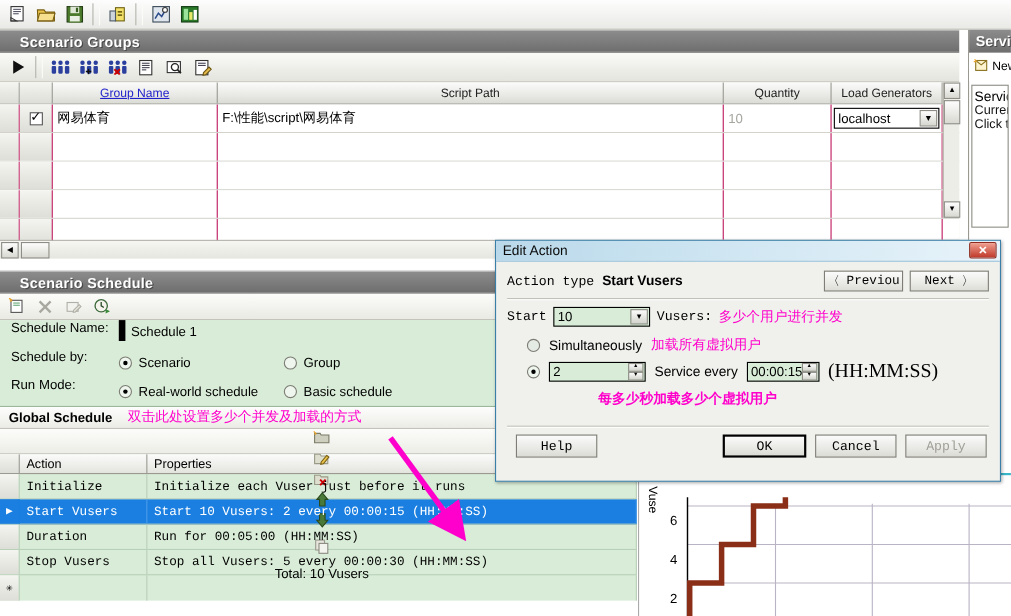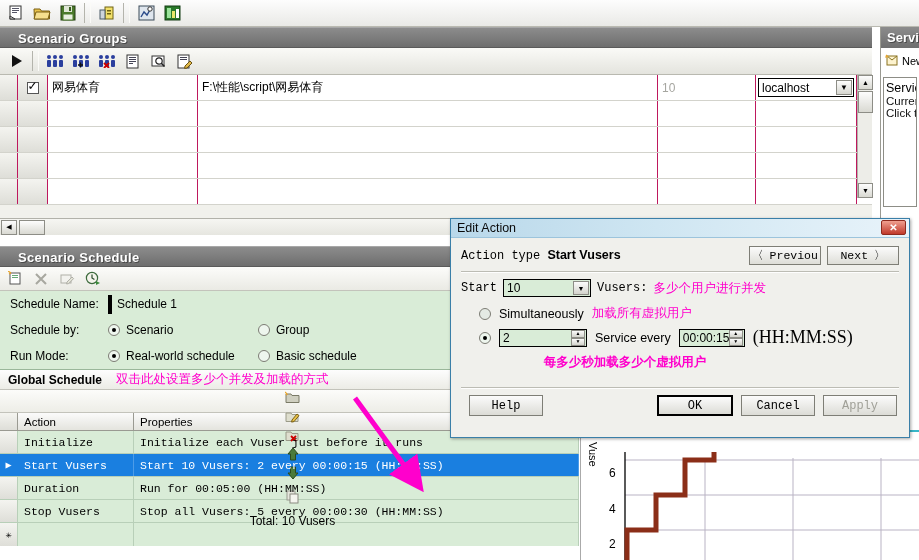--- a/index.html
+++ b/index.html
@@ -87,24 +87,24 @@
   }
   .hs-btn { width: 16px; height: 15px; background: linear-gradient(#fdfdfd,#d9d9d2); border: 1px solid #8d8d86; display:flex; align-items:center; justify-content:center; font-size: 7px; margin-left:1px; }
   .hs-thumb { width: 26px; height: 15px; background: linear-gradient(#fdfdfd,#d9d9d2); border: 1px solid #8d8d86; margin-left:2px; }
 
   
   #sched-pane { position: absolute; left: 0; top: 246px; width: 579px; height: 314px; background: #ffffff; }
   .sched-toolbar { height: 24px; background: linear-gradient(#fcfcfa,#eaeae4); border-bottom:1px solid #c3c3bb; display:flex; align-items:center; padding-left: 6px; gap: 8px; }
   .sched-toolbar .tb-ico { width: 18px; height: 18px; font-size: 13px; }
 
   .sched-form { background: #d9ecd7; padding: 0; border-bottom: 1px solid #9ab79a; }
-  .sf-row { display: flex; align-items: center; height: 26px; padding-left: 10px; }
+  .sf-row { display: flex; height: 26px; padding-left: 10px; }
   .sf-label { width: 98px; font-size: 12px; color: #000; }
   .sf-input {
-    flex: 1; height: 19px; background: #d9ecd7; border: none; border-left: 4px solid #000000;
+    flex: 1; height: 19px; background: #d9ecd7; border: none; border-left: 6px solid #000000;
     display: flex; align-items: center; padding-left: 5px; font-size: 12px; margin-right: 6px;
   }
   .radio { width: 12px; height: 12px; border: 1px solid #7c7c74; border-radius: 50%; background: #eef6ee; position: relative; display:inline-block; flex: none; }
   .radio.on::after { content:""; position:absolute; left:3px; top:3px; width:4px; height:4px; border-radius:50%; background:#000; }
   .sf-opt { display:flex; align-items:center; gap:6px; font-size:12px; }
 
   .global-bar {
     height: 20px; background: linear-gradient(#fdfdfd,#ececE6); background: linear-gradient(#fdfdfd,#ececE6);
     border-bottom: 1px solid #c3c3bb; display:flex; align-items:center; padding-left:8px; gap: 14px;
   }
@@ -306,20 +306,28 @@
         <svg width="16" height="15" viewBox="0 0 16 15">
             <rect x="1" y="1" width="11" height="13" fill="#fff" stroke="#333"></rect>
             <rect x="3" y="3" width="7" height="1" fill="#445"></rect>
             <rect x="3" y="5" width="7" height="1" fill="#445"></rect>
             <path d="M8 12 l5-5 2 2 -5 5 -2.4 .4z" fill="#e0b84a" stroke="#6a5211"></path>
           </svg>
       </div>
     </div>
 
     <div class="grid">
+      <div class="grid-head">
+        <div class="gh gutter" style="width:18px"></div>
+        <div class="gh gutter" style="width:30px"></div>
+        <div class="gh blue" style="width:150px">Group Name</div>
+        <div class="gh" style="width:460px">Script Path</div>
+        <div class="gh" style="width:98px">Quantity</div>
+        <div class="gh" style="width:101px">Load Generators</div>
+      </div>
 
       <div class="grid-row">
         <div class="gc gutter" style="width:18px"></div>
         <div class="gc gutter" style="width:30px; justify-content:center">
           <span class="chkbox"></span>
         </div>
         <div class="gc" style="width:150px">网易体育</div>
         <div class="gc" style="width:460px">F:\性能\script\网易体育</div>
         <div class="gc" style="width:98px; color:#a6a6a0">10</div>
         <div class="gc combo-cell" style="width:101px; padding:0 2px; overflow:visible">

